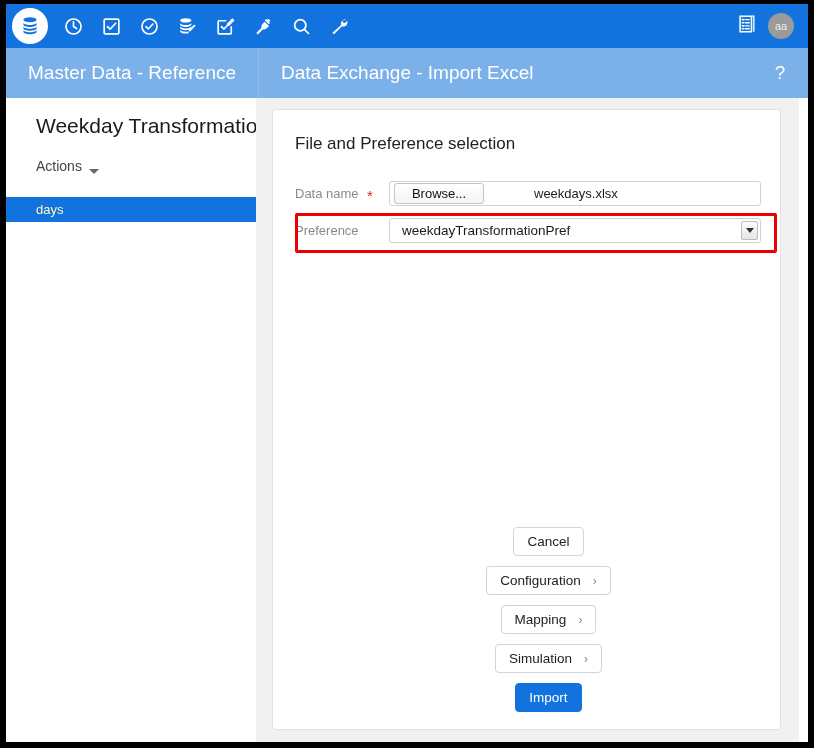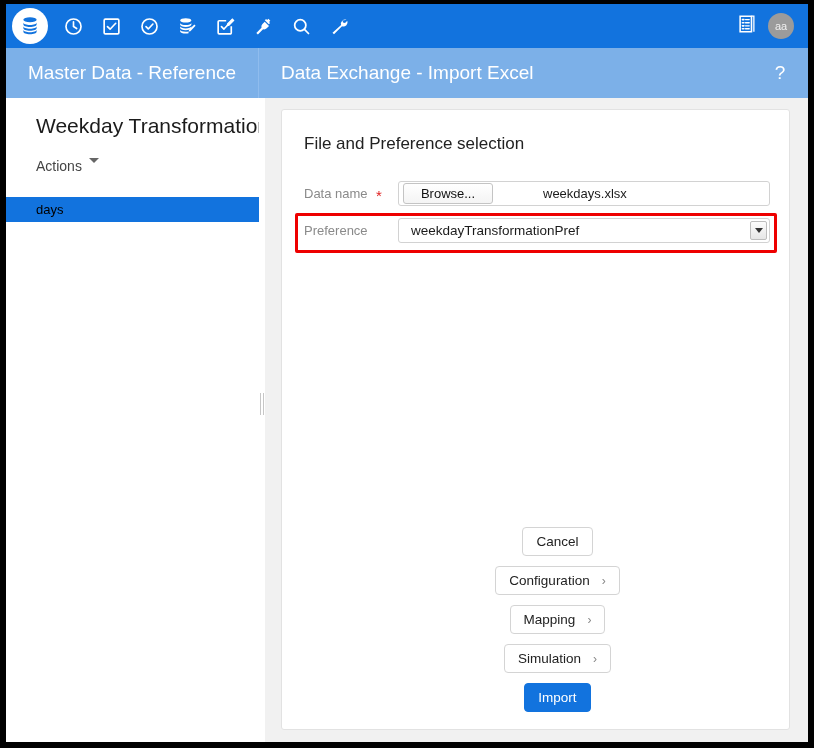--- a/index.html
+++ b/index.html
@@ -153,35 +153,35 @@
     padding: 16px 0 0 30px;
     font-size: 21px;
     color: #1b1b1b;
     white-space: nowrap;
   }
   .sb-actions {
     margin: 20px 0 0 30px;
     font-size: 14px;
     color: #444444;
     display: inline-flex;
-    align-items: flex-start;
+    align-items: flex-end;
     gap: 7px;
     cursor: pointer;
   }
   .caret-down {
     width: 0; height: 0;
     border-left: 5px solid transparent;
     border-right: 5px solid transparent;
     border-top: 5px solid #666;
   }
   .sb-item {
     margin-top: 22px;
     height: 25px;
     background: #1273de;
-    color: #000000;
+    color: #fef9c3;
     font-size: 13px;
     display: flex;
     align-items: center;
     padding-left: 30px;
     cursor: pointer;
   }
 
   
   .splitter {
     position: absolute;
@@ -203,21 +203,21 @@
   .splitter-grip i {
     display: block;
     width: 1px;
     height: 22px;
     background: #c6c6c6;
   }
 
   
   .content {
     position: absolute;
-    left: 259px; top: 0;
+    left: 250px; top: 0;
     width: 543px;
     height: 644px;
     background: #f1f1f1;
   }
 
   .panel {
     position: absolute;
     left: 16px;
     top: 11px;
     width: 507px;

